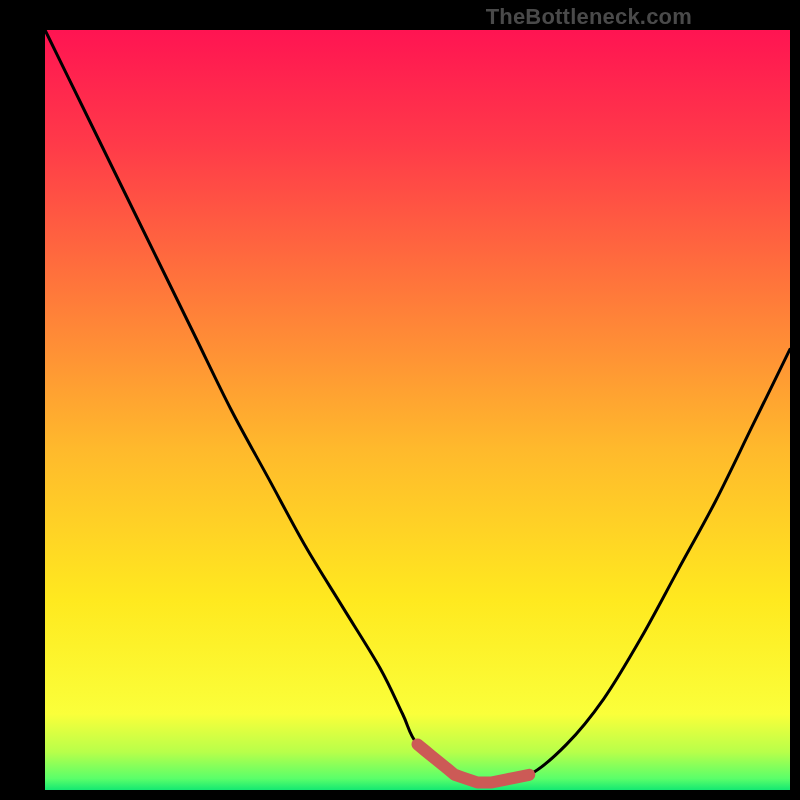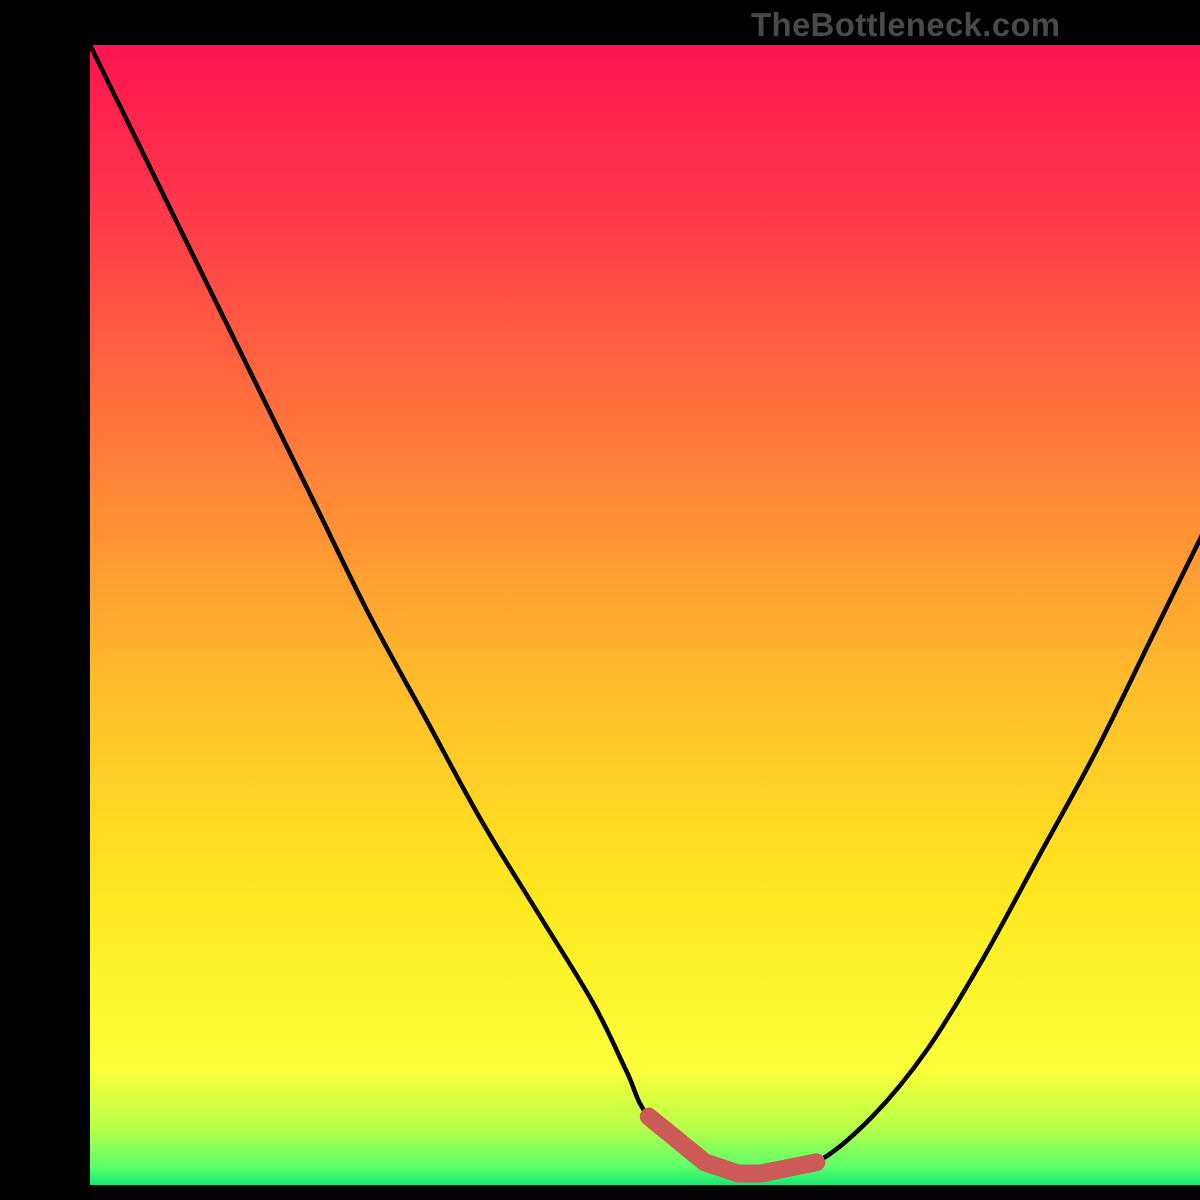--- a/index.html
+++ b/index.html
@@ -9,21 +9,20 @@
     height: 800px;
     background: #000;
     font-family: Arial, Helvetica, sans-serif;
     overflow: hidden;
   }
   .frame {
     position: relative;
     width: 704px;
     height: 800px;
     background: #000;
-    margin-left: 15px;
   }
   .watermark {
     position: absolute;
     top: 4px;
     right: 12px;
     color: #4a4a4a;
     font-size: 22px;
     font-weight: 600;
     letter-spacing: 0.2px;
     z-index: 10;

